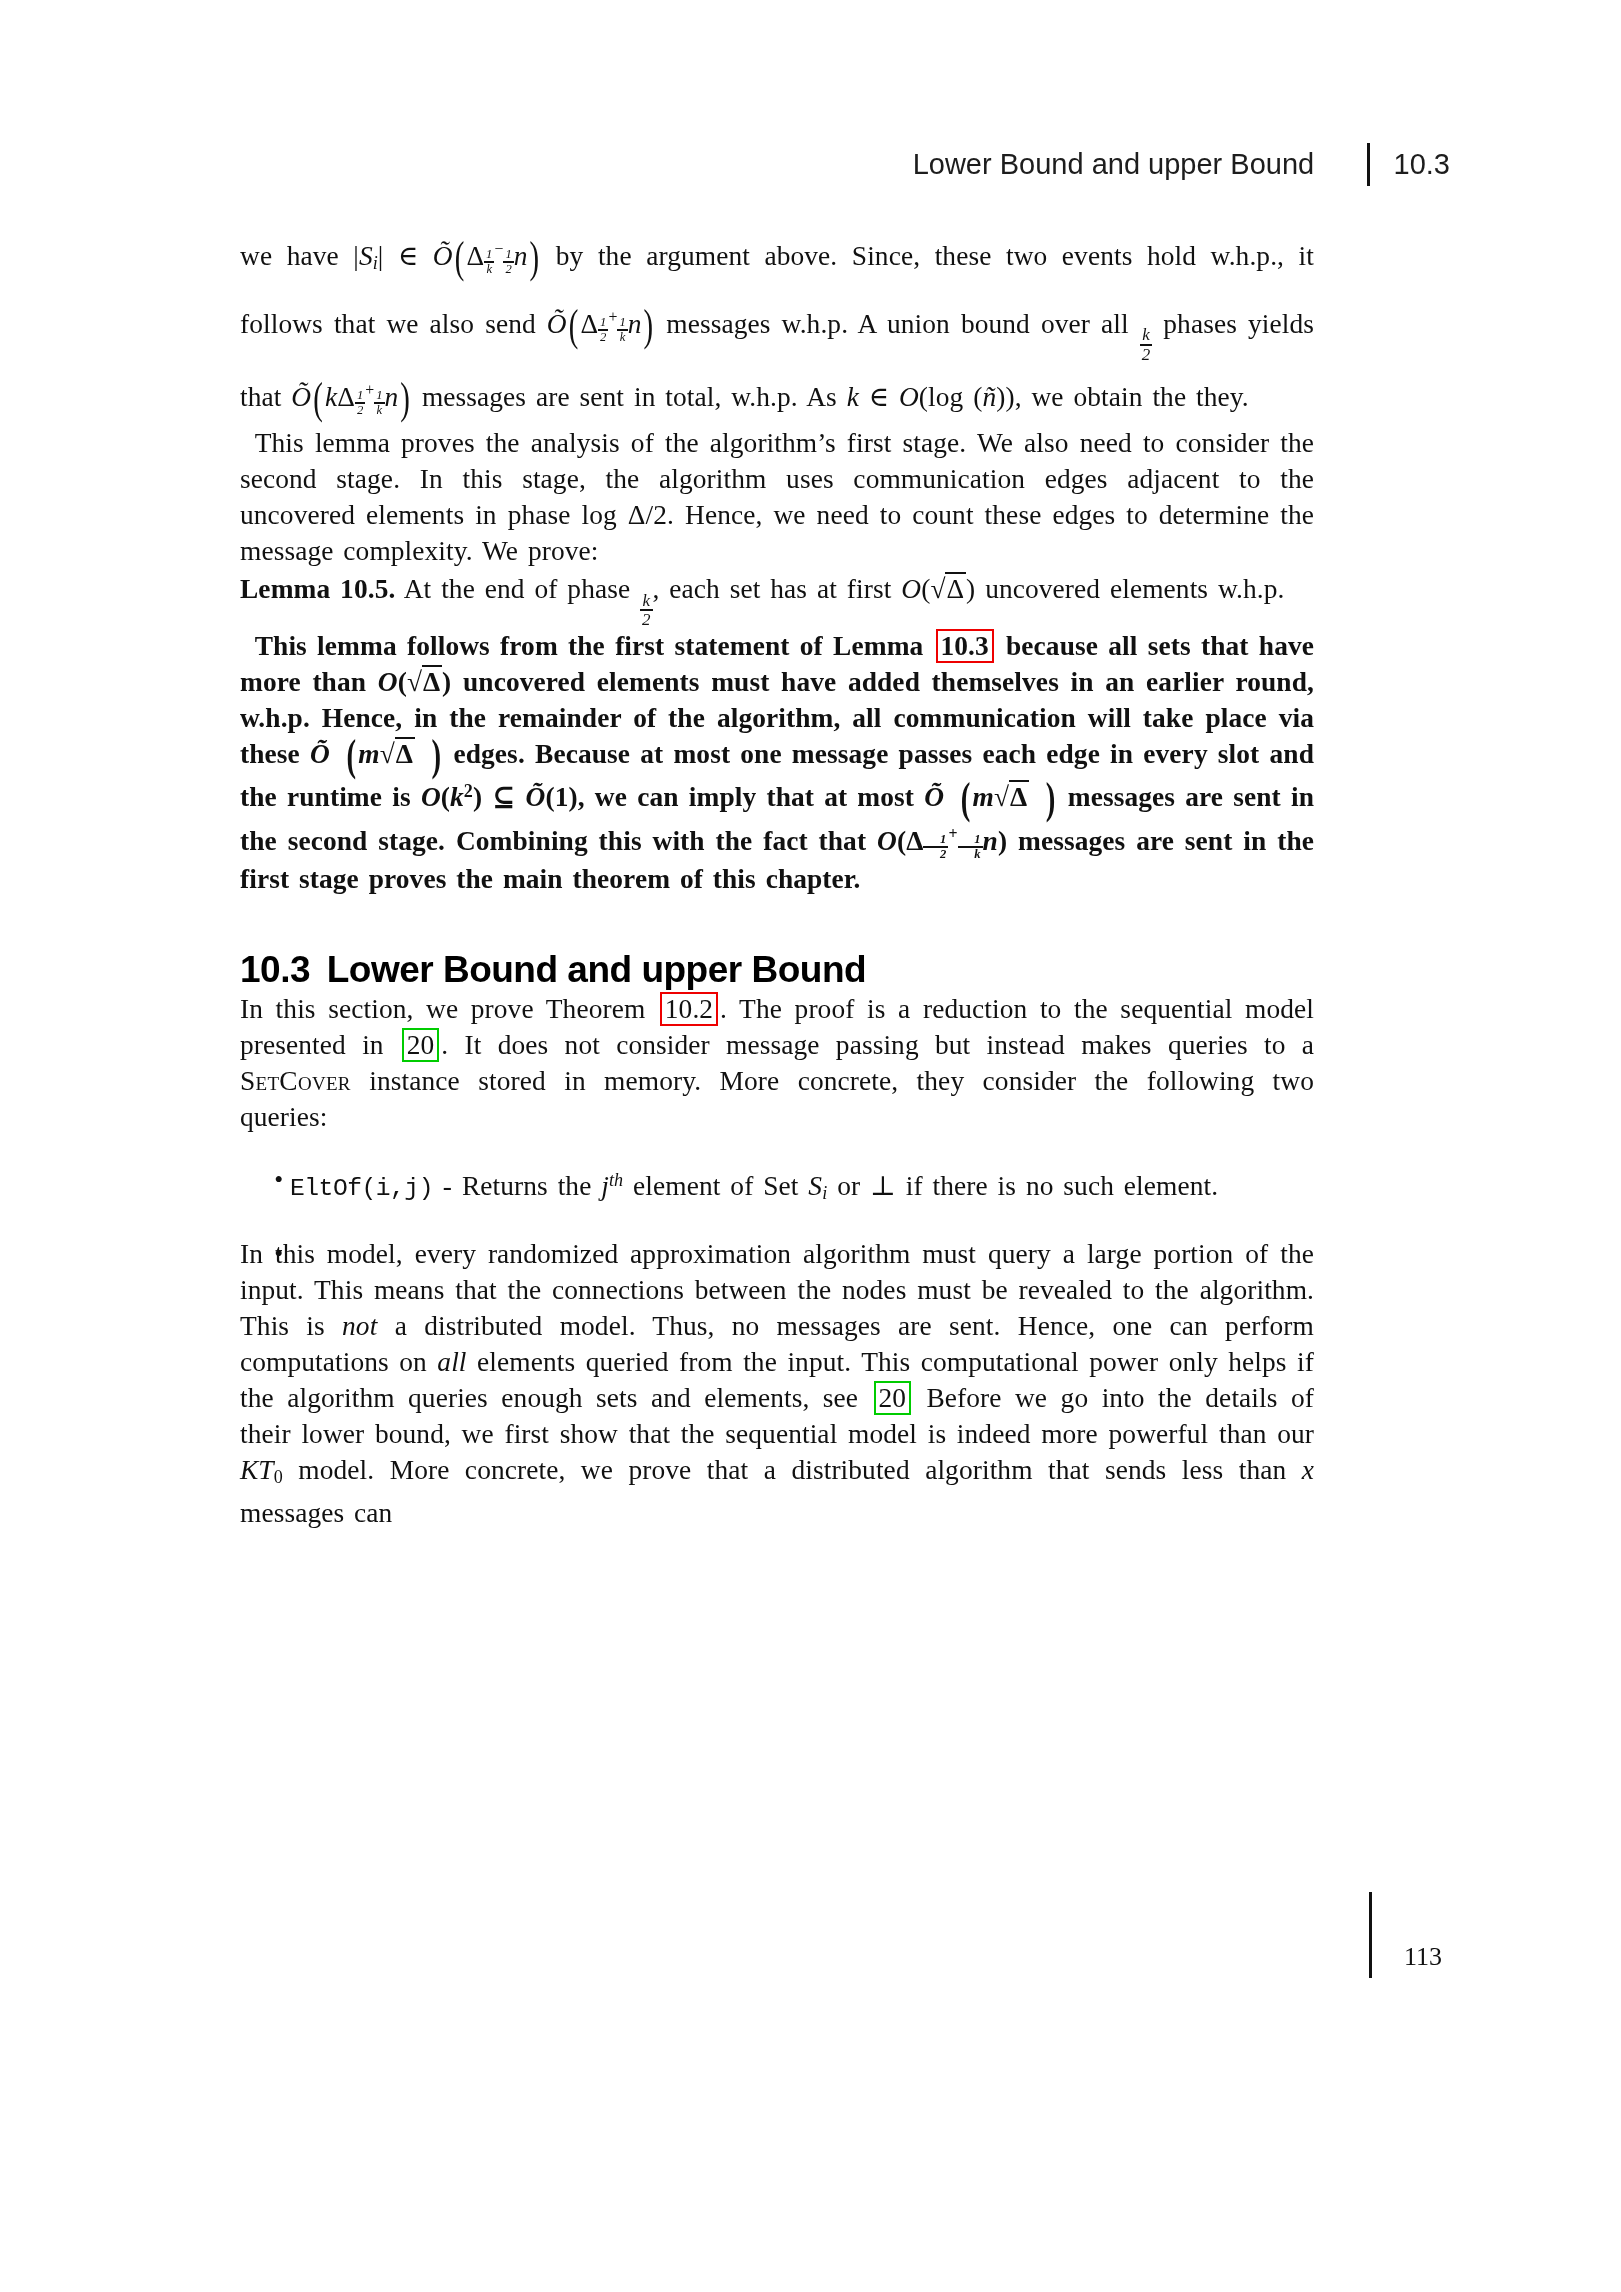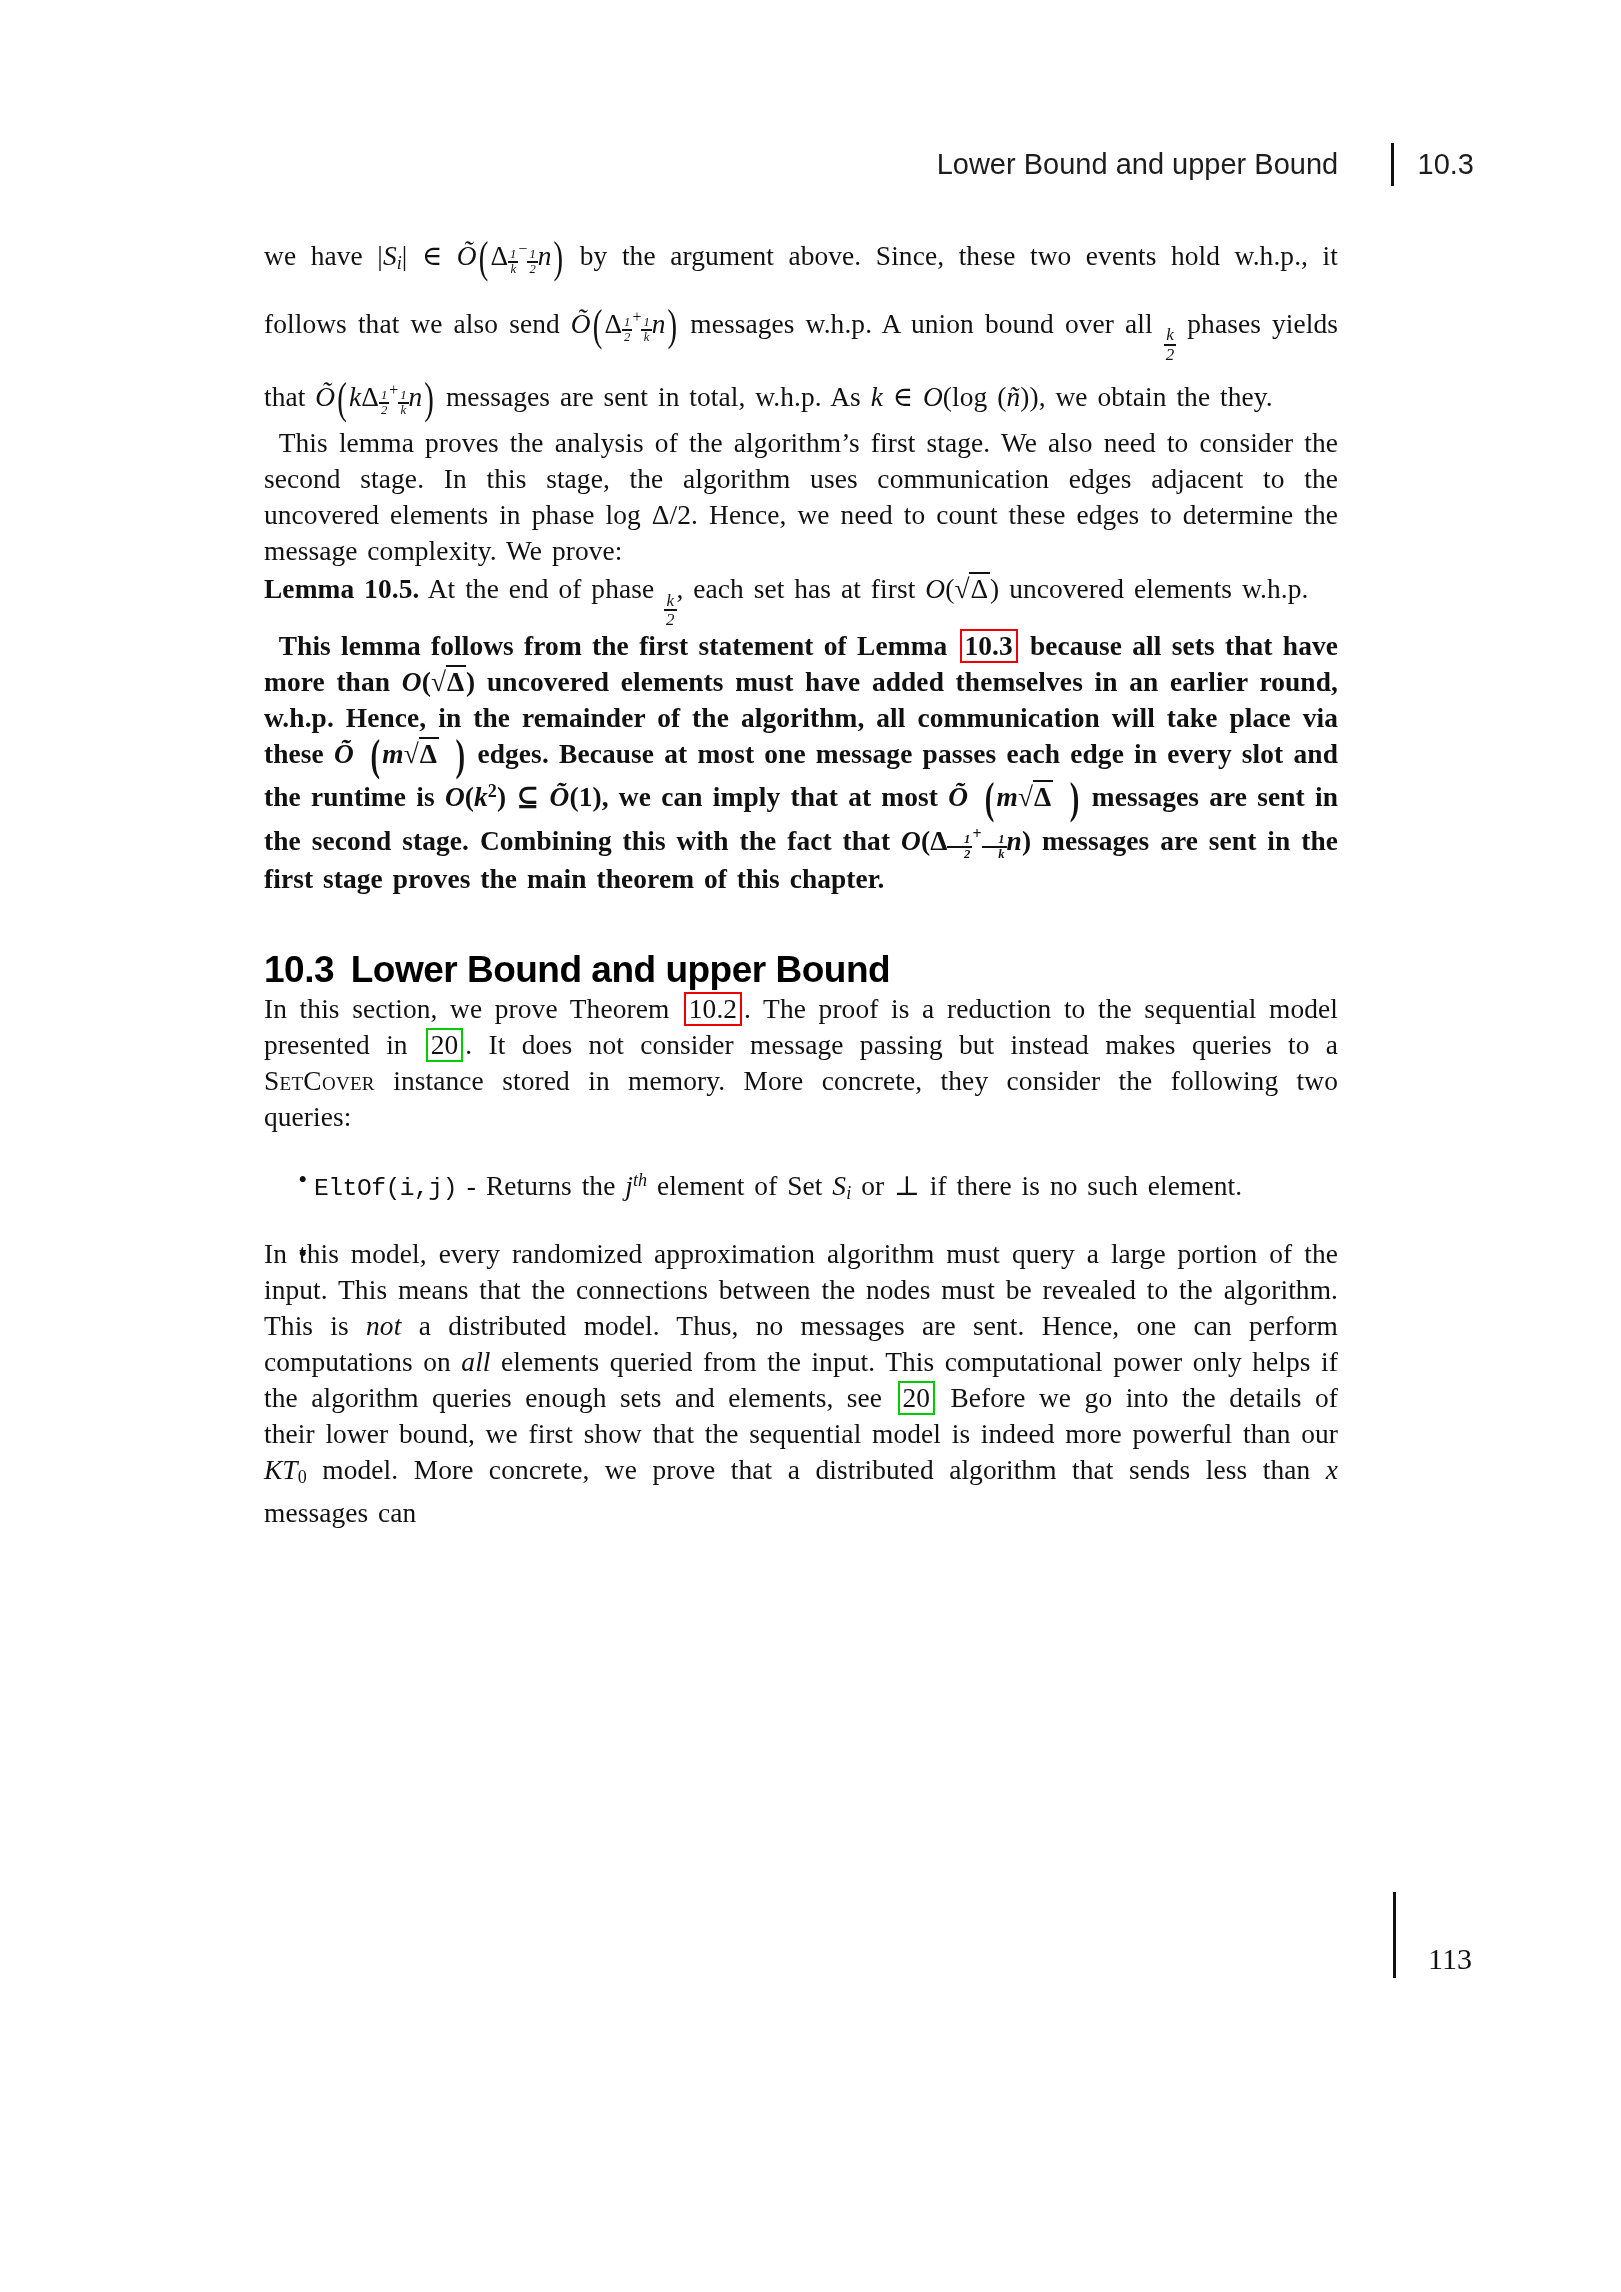--- a/index.html
+++ b/index.html
@@ -3,21 +3,20 @@
 <meta charset="utf-8">
 <style>
   html,body{margin:0;padding:0;background:#ffffff;}
   .page{
     position:relative;
     width:1456px;height:2293px;
     background:#ffffff;
     font-family:"Liberation Serif", "DejaVu Serif", serif;
     color:#111111;
     overflow:hidden;
-    margin-left:24px;
   }
   
   .running-head{
     position:absolute;top:143px;left:0;width:1450px;
     display:flex;justify-content:flex-end;align-items:center;
     font-family:"Liberation Sans", sans-serif;
     font-size:29px;color:#1d1d1d;font-weight:400;
   }
   .head-rule{width:2.9px;height:43px;background:#111;margin-left:53px;margin-right:23.5px;}
   
@@ -58,21 +57,21 @@
   .frac .den{display:block;padding:0 2px;}
   .frac.m{font-size:62%;}
   .frac.e{font-size:46%;vertical-align:0.55em;}
   .bp{display:inline-block;transform:scaleY(1.55);transform-origin:center;
       font-size:105%;margin:0 2px;vertical-align:-0.06em;}
   .sqrt{white-space:nowrap;letter-spacing:0;word-spacing:0;}
   .rad{font-style:normal;}
   .radbody{border-top:2px solid currentColor;padding:0 2px 0 1px;}
   
   .foot-rule{position:absolute;left:1369px;top:1892px;width:2.9px;height:86px;background:#111;}
-  .page-number{position:absolute;left:1404px;top:1942px;font-size:30px;color:#111;}
+  .page-number{position:absolute;left:1404px;top:1942px;font-size:26px;color:#111;}
 </style>
 </head>
 <body>
 
 <div class="page">
 
   <div class="running-head">
     <span>Lower Bound and upper Bound</span>
     <span class="head-rule"></span>
     <span>10.3</span>

